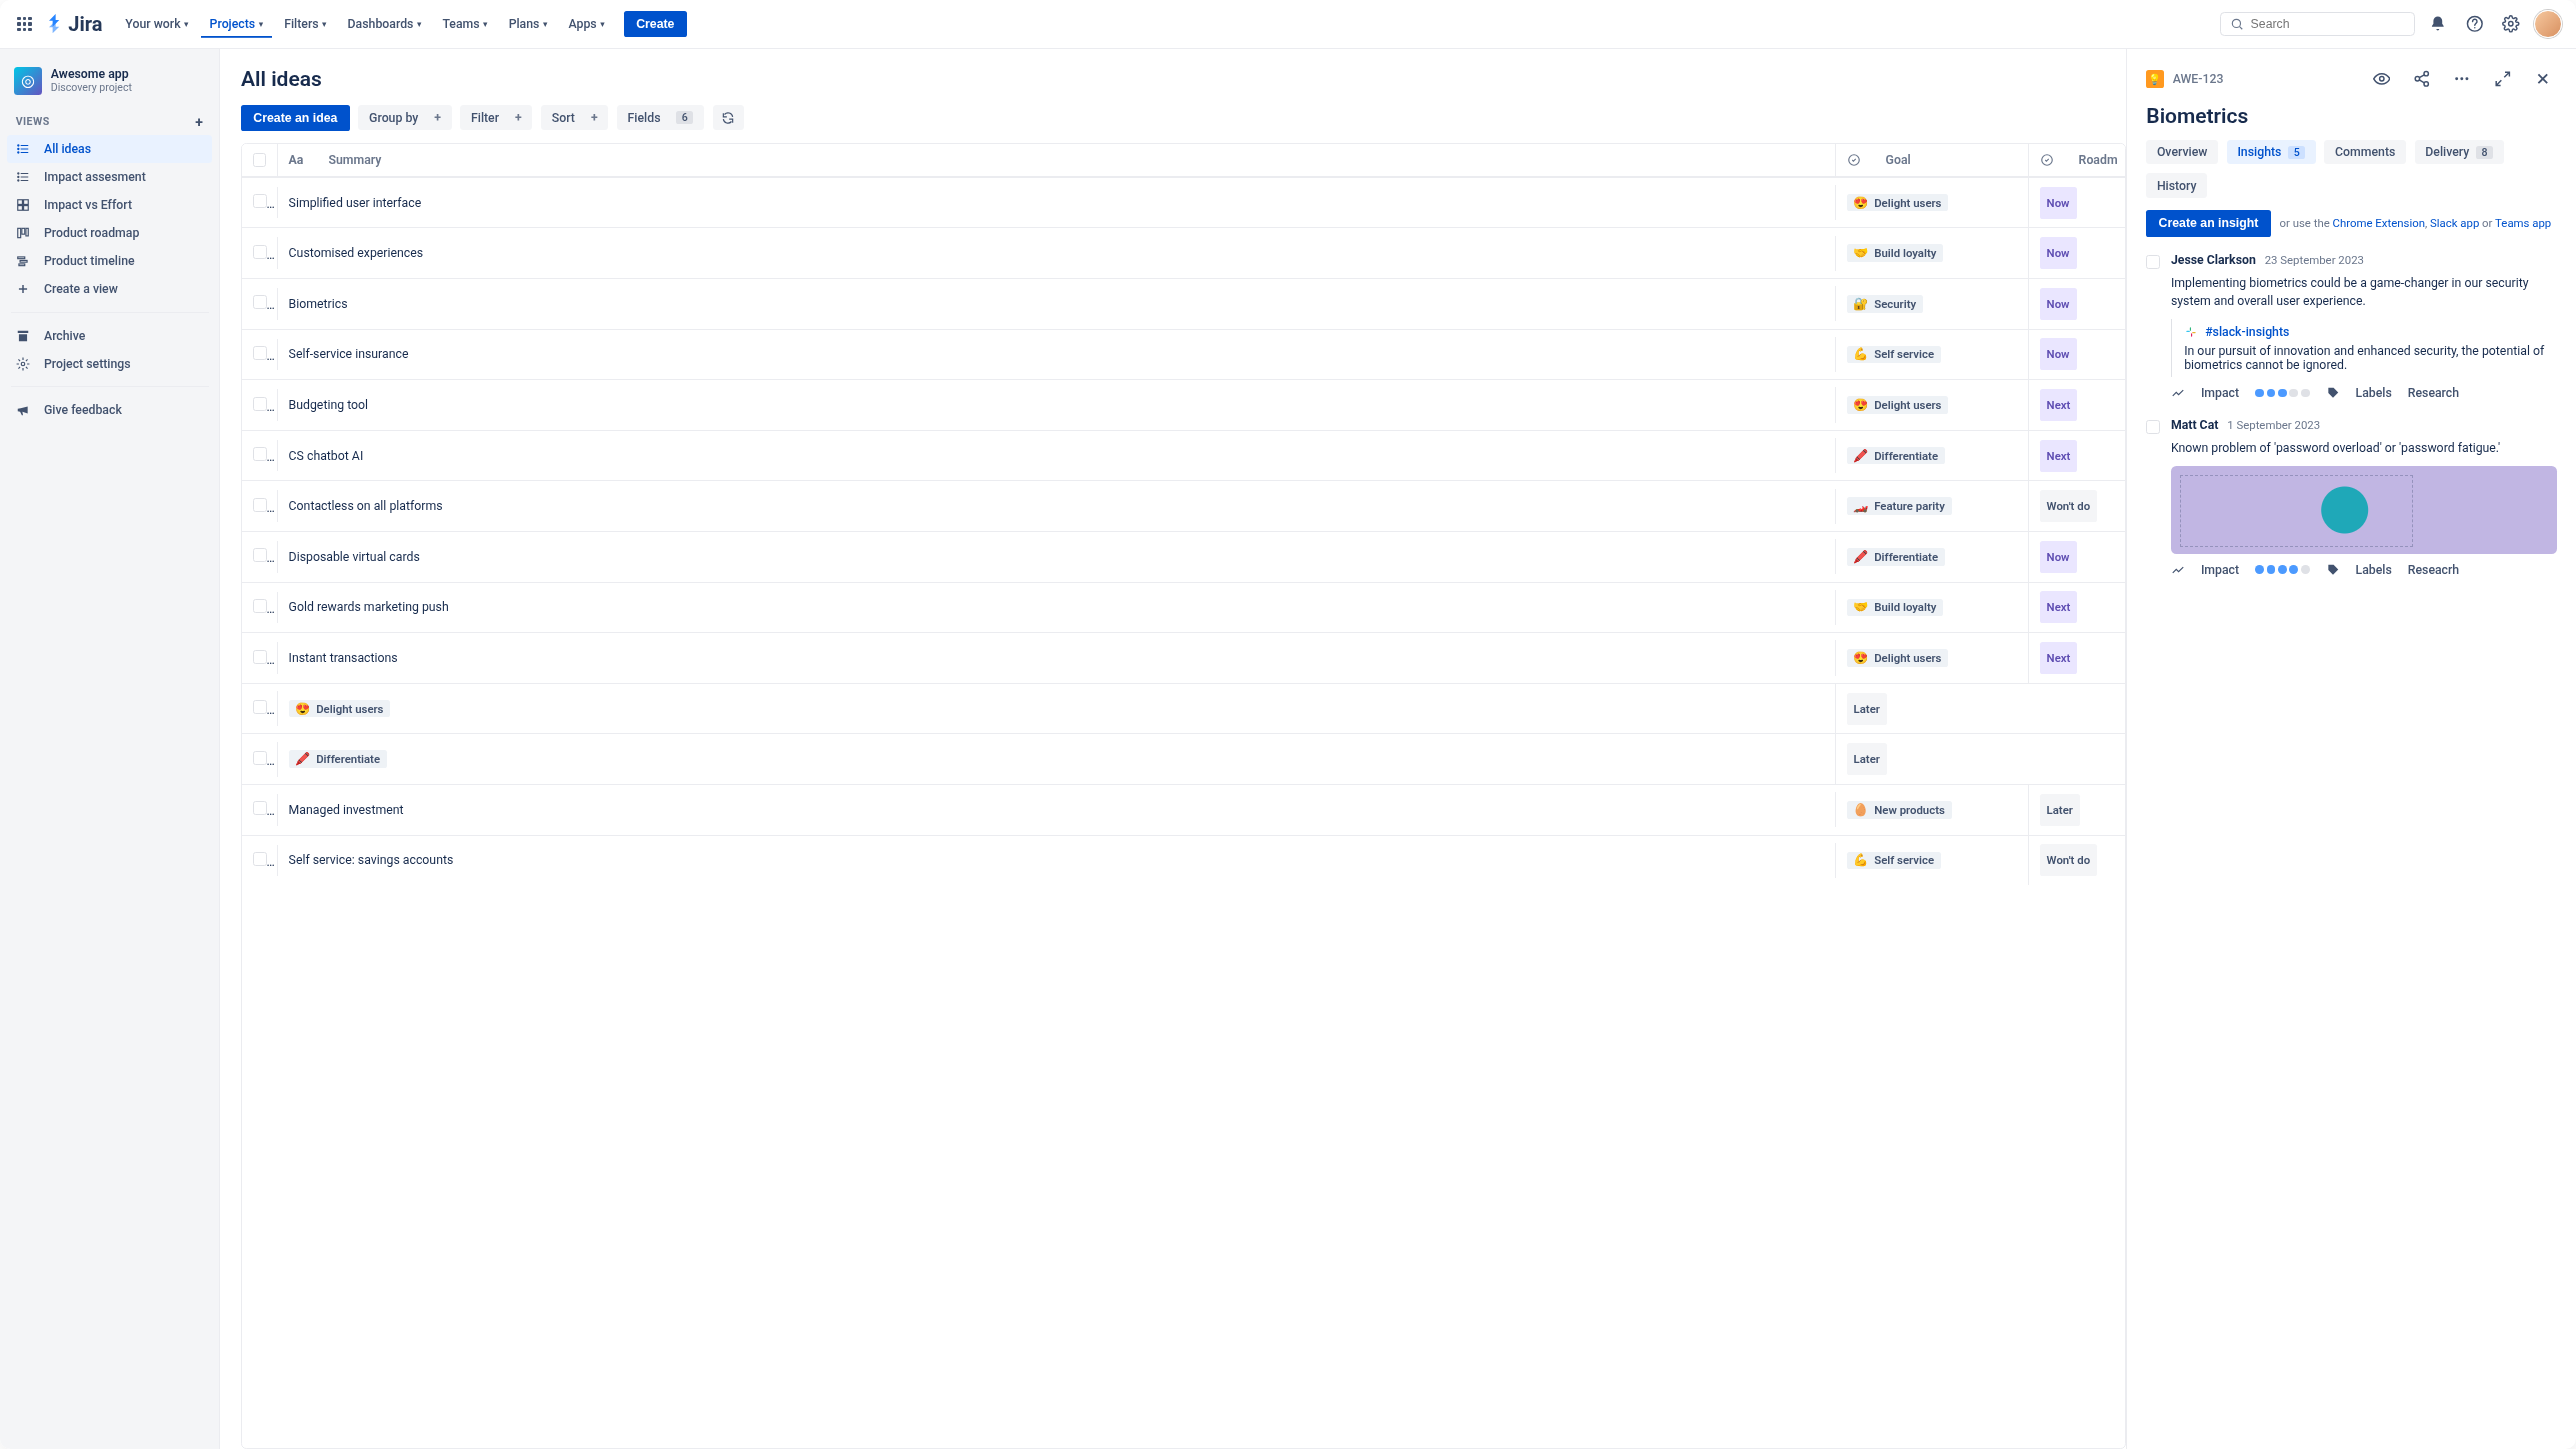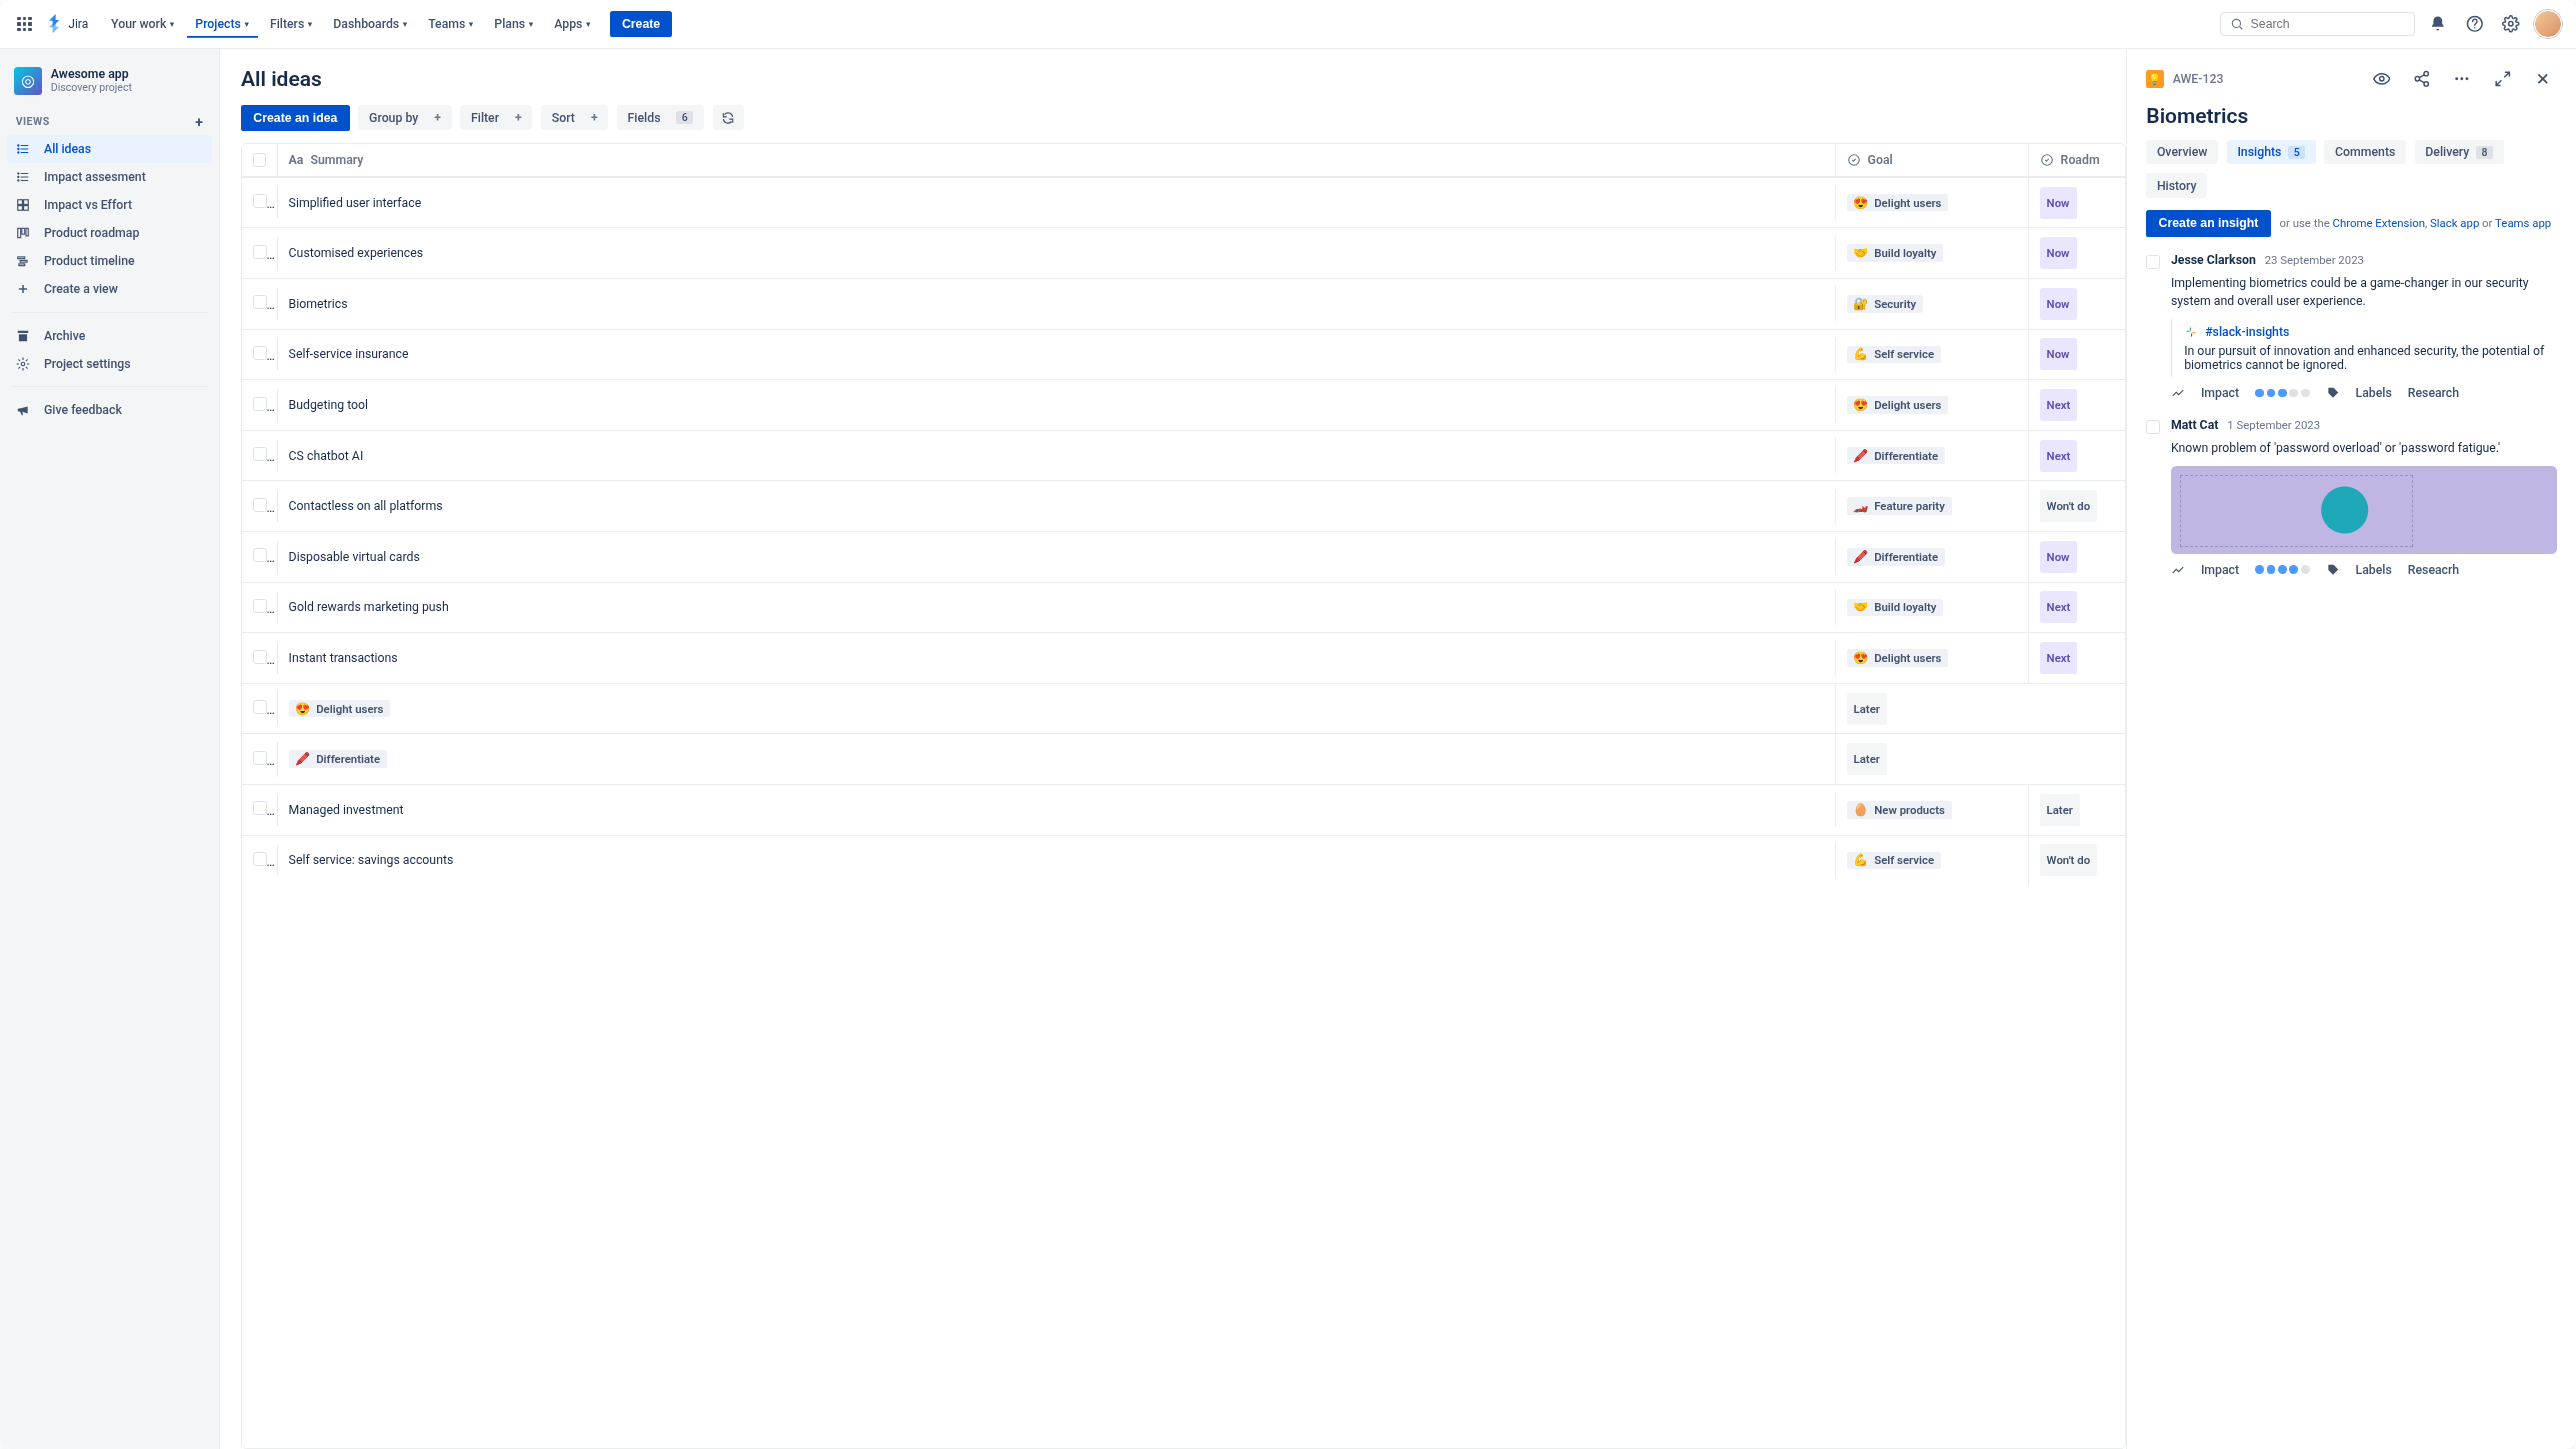--- a/index.html
+++ b/index.html
@@ -4,21 +4,21 @@
 <style>
 * { box-sizing: border-box; margin: 0; padding: 0; }
 body { font-family: -apple-system, BlinkMacSystemFont, "Segoe UI", Roboto, sans-serif; background: #fff; color: #172B4D; font-size: 12.3px; }
 .app { display: flex; flex-direction: column; height: 100vh; width: 100vw; background: #fff; border-radius: 10.6px; overflow: hidden; box-shadow: 0 3.5px 17.6px rgba(0,0,0,0.08); }
 .topbar { display: flex; align-items: center; padding: 0 14px; height: 49px; border-bottom: 0.9px solid #EBECF0; gap: 3.5px; }
 .app-switcher { width: 21px; height: 21px; display:flex;align-items:center;justify-content:center; cursor:pointer; padding:3.5px; }
 .dots9 { display: grid; grid-template-columns: repeat(3,3.5px); grid-template-rows: repeat(3,3.5px); gap: 1.8px; }
 .dots9 span { width:3.5px;height:3.5px;background:#42526E;border-radius:0.9px; }
 .logo { display:flex; align-items:center; gap:3.5px; margin: 0 10.6px 0 7px; cursor:pointer; }
 .logo-mark { color:#2684FF; font-size: 19.3px; }
-.logo-text { color:#253858; font-weight:400; font-size:12px; }
+.logo-text { color:#253858; font-weight:700; font-size:20px; }
 .nav { display:flex; align-items:center; gap: 3.5px; }
 .nav-item { display:flex; align-items:center; gap:3.5px; padding: 5.3px 8.8px; border-radius:2.6px; cursor:pointer; color:#42526E; font-weight:500; }
 .nav-item.active { color:#0052CC; box-shadow: 0 1.8px 0 #0052CC; border-radius:0; }
 .chev { font-size:8.8px; color:#42526E; }
 .btn-primary { background:#0052CC; color:#fff; border:none; padding:6.2px 12.3px; border-radius:2.6px; font-weight:600; cursor:pointer; font-size:12.3px; }
 .top-right { margin-left:auto; display:flex; align-items:center; gap:8.8px; }
 .search { display:flex; align-items:center; border:1.8px solid #DFE1E6; border-radius:4.4px; padding:4.4px 8.8px; width:195px; gap:7px; }
 .search input { border:none; outline:none; flex:1; font-size:12.3px; color:#6B778C; }
 .icon-btn { width:28px;height:28px;display:flex;align-items:center;justify-content:center;cursor:pointer;color:#42526E;border-radius:50%; }
 .avatar { width:28px;height:28px;border-radius:50%;background:linear-gradient(135deg,#f6c89f,#d89060);border:1.8px solid #fff;box-shadow:0 0 0 0.9px #ccc; }
@@ -41,21 +41,21 @@
 .toolbar { display:flex;gap:8.8px;align-items:center;margin-bottom:12.3px;flex-wrap:wrap; }
 .pill { background:#F4F5F7;border-radius:3.5px;padding:5.3px 10.6px;display:flex;align-items:center;gap:16px;cursor:pointer;color:#42526E;font-weight:500; }
 .pill .plus { color:#6B778C;font-weight:700; }
 .pill .count { background:#DFE1E6;border-radius:2.6px;padding:0 5.3px;font-size:10.6px; }
 .pill.iconly { padding:5.3px 8.8px; }
 .table { border:0.9px solid #EBECF0;border-radius:5.3px;overflow:hidden; flex:1; min-height:0; overflow-y:auto; margin-right:0;}
 .thead,.trow { display:grid; grid-template-columns: 35px 1fr 193px 97px; align-items:center; }
 .thead { background:#fff;border-bottom:0.9px solid #EBECF0;color:#6B778C;font-weight:600; }
 .th,.td { padding:8.8px 10.6px; border-left:0.9px solid #EBECF0; white-space:nowrap; overflow:hidden; text-overflow:ellipsis; }
 .th:first-child,.td:first-child{border-left:none;}
-.th { display:flex;align-items:flex-end;gap:7px; }
+.th { display:flex;align-items:flex-end;gap:25px; }
 .trow { border-top:0.9px solid #EBECF0; }
 .chk { width:14px;height:14px;border:1.8px solid #DFE1E6;border-radius:2.6px;display:inline-block; }
 .tag { display:inline-flex;align-items:center;gap:5.3px;background:#EEF2F6;border-radius:2.6px;padding:1.8px 7px;font-size:11.4px;font-weight:600;color:#42526E; }
 .tag .em { font-size:12.3px; }
 .badge { display:inline-block;padding:9px 7px;border-radius:2.6px;font-size:11.4px;font-weight:600; }
 .badge.now { background:#EAE6FF;color:#5E4DB2; }
 .badge.next { background:#EAE6FF;color:#5E4DB2; }
 .badge.later { background:#F4F5F7;color:#42526E; }
 .badge.wont { background:#F4F5F7;color:#42526E; }
 

